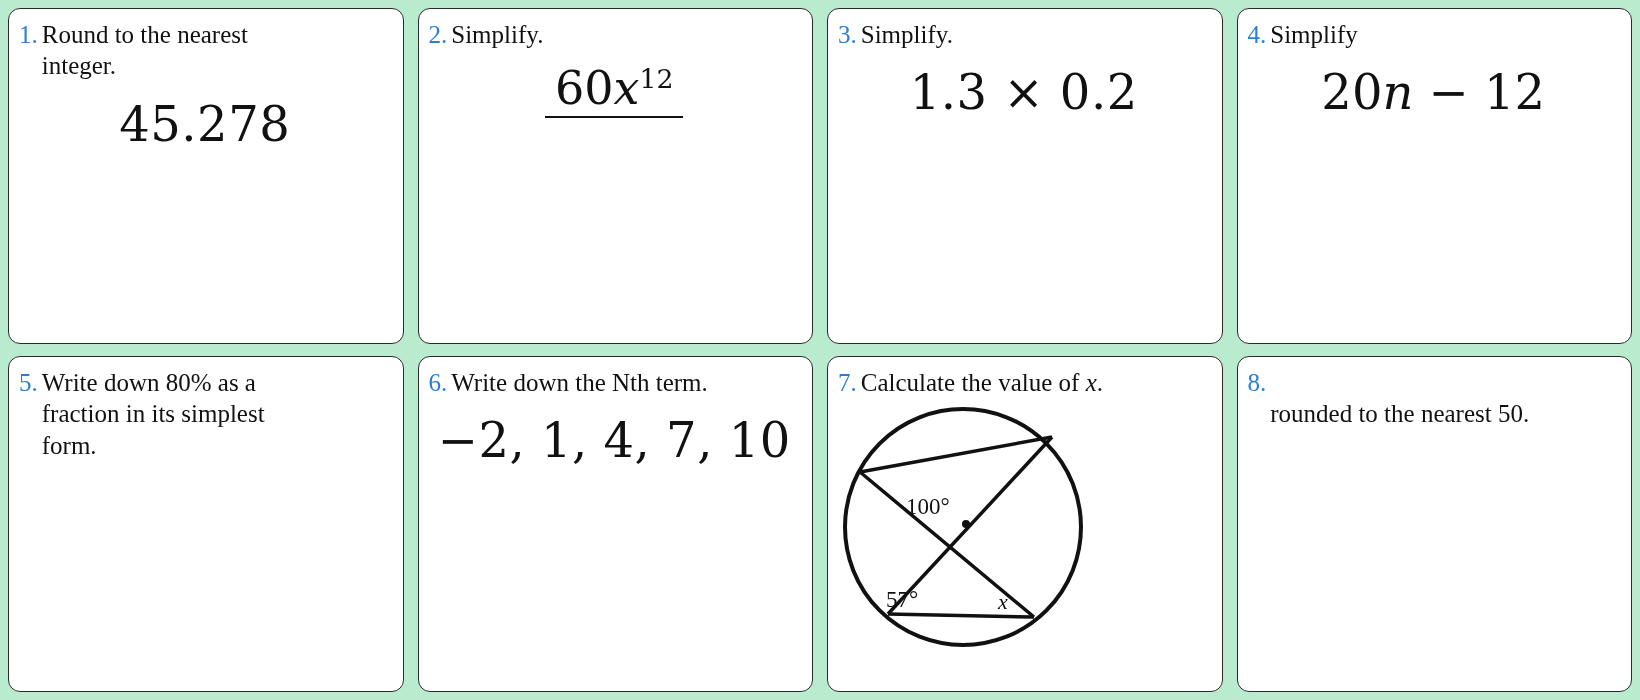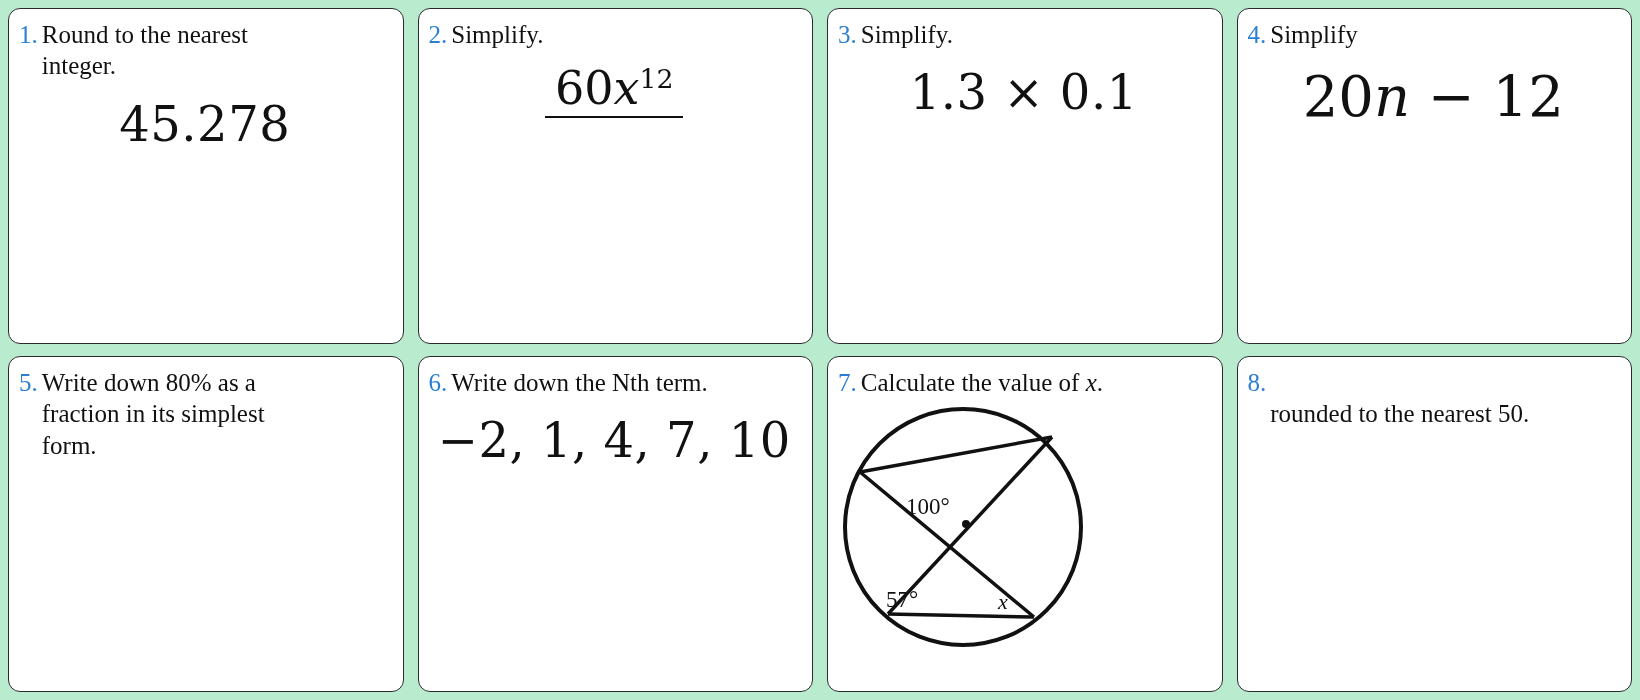--- a/index.html
+++ b/index.html
@@ -62,21 +62,21 @@
     padding-top: 14px;
   }
   .expr {
     font-family: "DejaVu Serif", serif;
     font-size: 48px;
     color: #111;
     letter-spacing: 0.5px;
   }
   .mixed {
     font-family: "DejaVu Serif", serif;
-    font-size: 56px;
+    font-size: 48px;
     color: #111;
   }
   .mixed i {
     font-style: italic;
   }
   sup {
     font-size: 0.58em;
     vertical-align: super;
   }
   
@@ -145,21 +145,21 @@
       </span>
     </div>
   </div>
 
   <div class="card">
     <div class="qhead">
       <span class="qnum">3.</span>
       <span class="qtext">Simplify.</span>
     </div>
     <div class="body">
-      <span class="expr">1.3 × 0.1</span>
+      <span class="expr">1.3 × 0.2</span>
     </div>
   </div>
 
   <div class="card">
     <div class="qhead">
       <span class="qnum">4.</span>
       <span class="qtext">Simplify</span>
     </div>
     <div class="body">
       <span class="mixed"><span>20</span><i>n</i><span> − 12</span></span>

